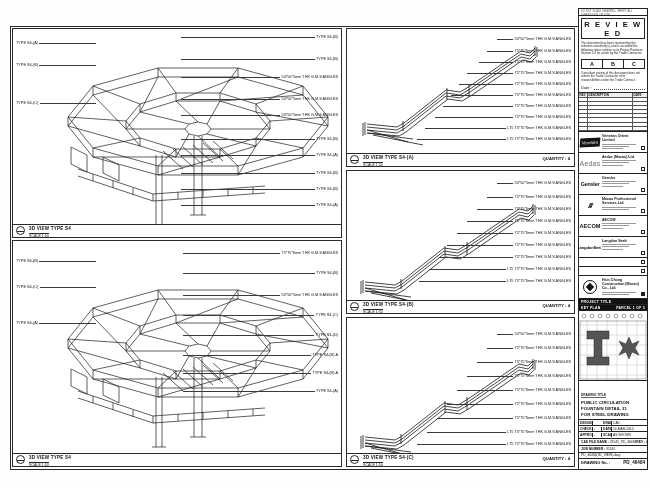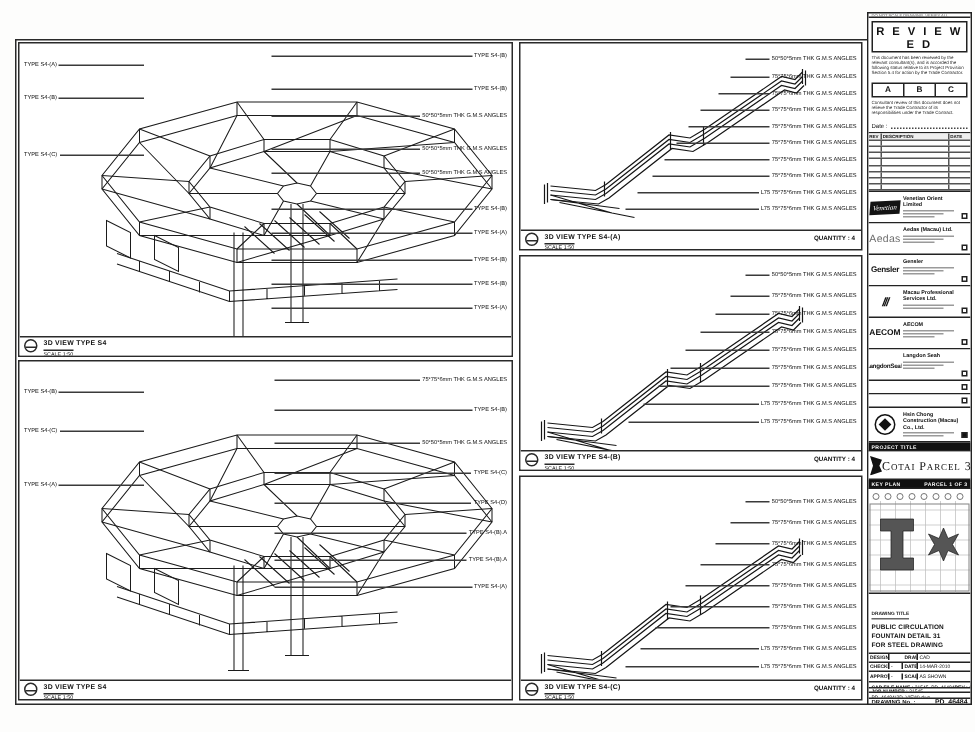--- a/index.html
+++ b/index.html
@@ -548,25 +548,20 @@
         <div class="nm">Hsin Chong Construction (Macau) Co., Ltd.</div>
       <div class="addrbar w1"></div>
         <div class="addrbar w2"></div>
       </div>
     <div class="cb filled"></div>
   </div>
 
   <div class="tb-sec blackbar">
     <span>PROJECT TITLE</span>
   </div>
-  <div class="tb-sec banner">
-    <div class="orn"></div>
-    <div class="proj-name">Cotai Parcel 3</div>
-    <div class="orn rt2"></div>
-  </div>
 
   <div class="tb-sec blackbar">
     <span>KEY PLAN</span>
     <span>PARCEL 1 OF 3</span>
   </div>
   <div class="tb-sec" style="height:70px;">
     <svg width="68" height="69" viewBox="0 0 68 69">
       <g stroke="#bfbfbf" stroke-width="0.5">
         <path d="M0,14H68M0,24H68M0,34H68M0,44H68M0,54H68M0,64H68"></path>
         <path d="M8,8V69M18,8V69M28,8V69M38,8V69M48,8V69M58,8V69"></path>

